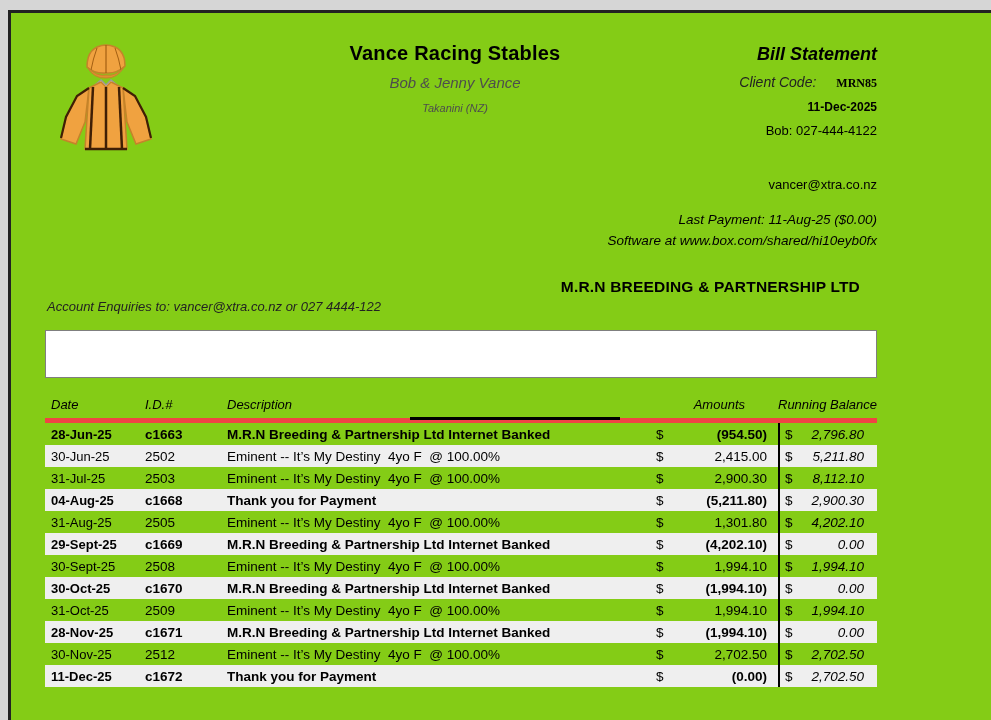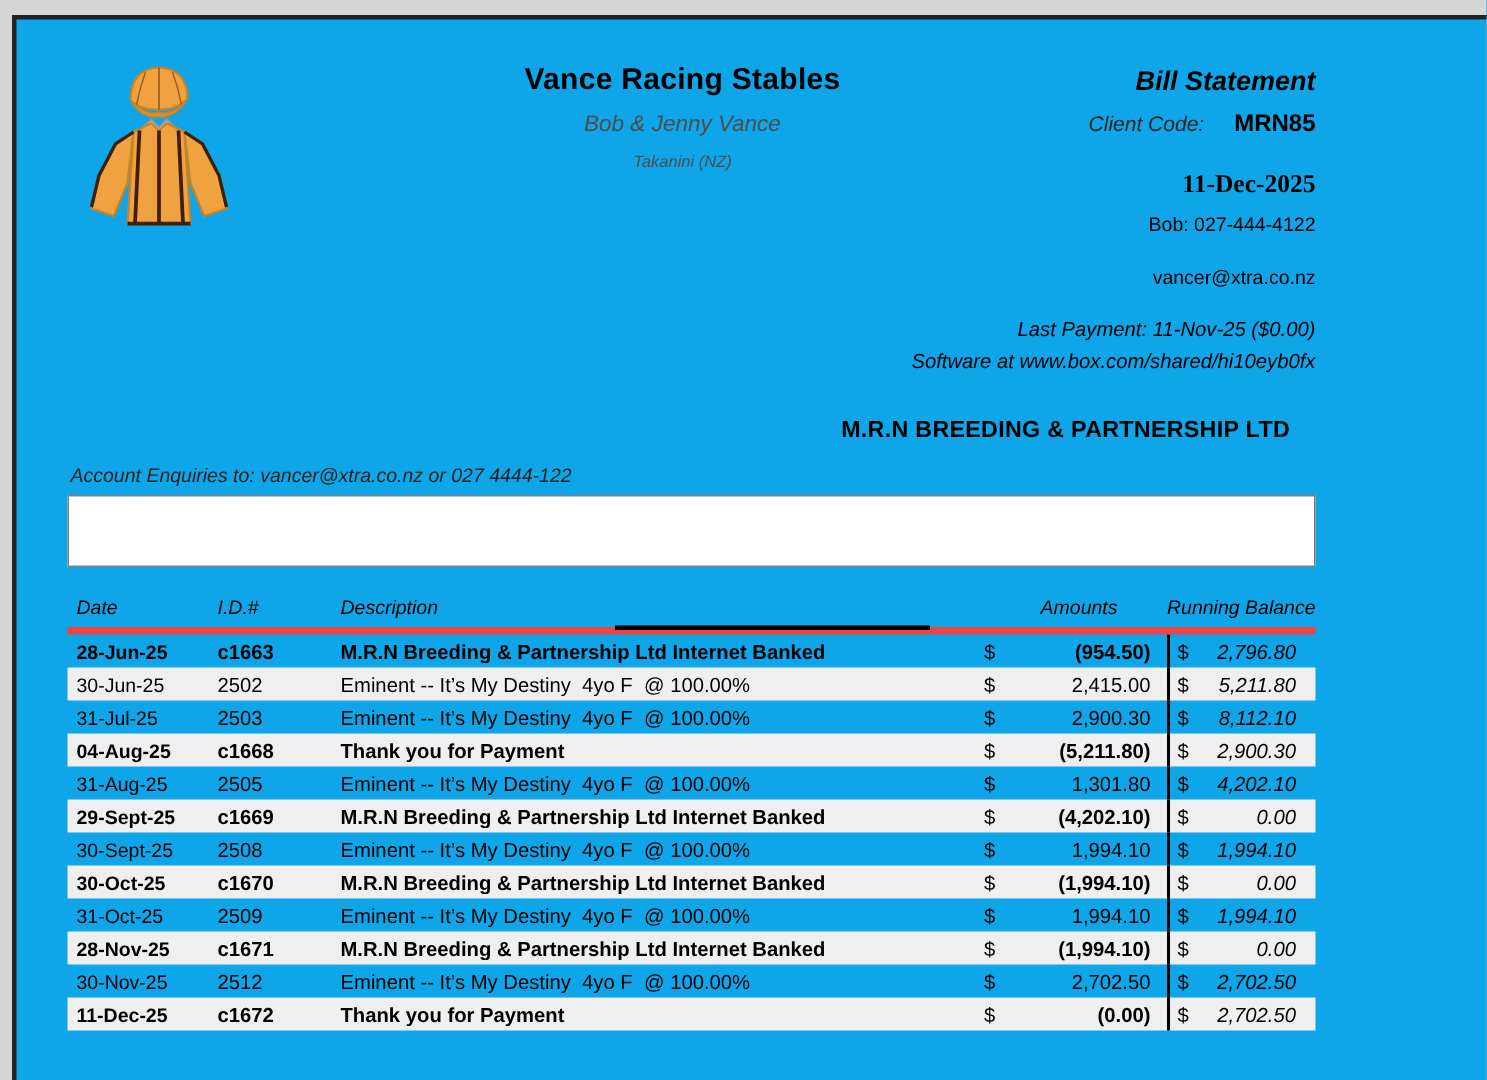--- a/index.html
+++ b/index.html
@@ -4,44 +4,44 @@
 <style>
   html,body{margin:0;padding:0;}
   body{
     width:991px;height:720px;position:relative;
     background:#d6d6d6;
     font-family:"Liberation Sans",sans-serif;
     color:#000;overflow:hidden;
   }
   .page{
     position:absolute;left:8px;top:10px;width:983px;height:710px;
-    background:#0ea5e9;box-sizing:border-box;
+    background:#84cc16;box-sizing:border-box;
     border-top:3px solid #222;border-left:3px solid #222;
     overflow:hidden;
   }
   
   .logo{position:absolute;left:44px;top:24px;width:100px;height:118px;}
   
   .center-head{position:absolute;left:244px;top:29px;width:400px;text-align:center;}
   .stable-title{font-size:20px;font-weight:bold;letter-spacing:.2px;}
   .stable-sub{font-size:15px;font-style:italic;color:#4d4d4d;margin-top:9px;}
   .stable-loc{font-size:11px;font-style:italic;color:#4d4d4d;margin-top:11px;}
   
   .right-head{position:absolute;right:114px;top:31px;text-align:right;}
   .bill-title{font-size:18px;font-weight:bold;font-style:italic;}
   .cc-line{display:flex;justify-content:flex-end;align-items:baseline;gap:20px;margin-top:9px;}
   .cc-label{font-size:14px;font-style:italic;color:#222;}
-  .cc-val{font-size:16px;font-weight:bold;}
-  .stmt-date{font-size:17px;font-weight:bold;font-family:Liberation Serif, serif;margin-top:21px;}
+  .cc-val{font-size:12px;font-weight:bold;font-family:Liberation Serif, serif;}
+  .stmt-date{font-size:12px;font-weight:bold;font-family:Liberation Sans, sans-serif;margin-top:9px;}
   .phone{font-size:13px;margin-top:9px;}
   .email-line{position:absolute;right:114px;top:164px;font-size:13px;}
   .pay-block{position:absolute;right:114px;top:196px;text-align:right;font-size:13.5px;font-style:italic;line-height:21px;}
   .client-name{position:absolute;right:131px;top:265px;font-size:15.5px;font-weight:bold;letter-spacing:.2px;}
   
-  .enquiries{position:absolute;left:36px;top:296px;font-size:13px;font-style:italic;color:#222;}
+  .enquiries{position:absolute;left:36px;top:286px;font-size:13px;font-style:italic;color:#222;}
   .incoming{position:absolute;right:114px;top:289px;display:flex;align-items:baseline;gap:30px;}
   .incoming .lbl{font-size:14.5px;font-style:italic;}
   .incoming .val{font-size:17px;font-weight:bold;}
   
   .comment-box{position:absolute;left:34px;top:317px;width:830px;height:46px;border:1px solid #7f7f7f;background:#fff;}
   
   .stable-table{position:absolute;left:34px;top:378px;width:832px;}
   .thead{
     position:relative;display:grid;
     grid-template-columns:90px 78px 437px 117px 11px 99px;
@@ -116,21 +116,21 @@
       <span class="cc-label">Client Code:</span>
       <span class="cc-val">MRN85</span>
     </div>
     <div class="stmt-date">11-Dec-2025</div>
     <div class="phone">Bob: 027-444-4122</div>
   </div>
 
   <div class="email-line">vancer@xtra.co.nz</div>
 
   <div class="pay-block">
-    <div>Last Payment: 11-Nov-25 ($0.00)</div>
+    <div>Last Payment: 11-Aug-25 ($0.00)</div>
     <div>Software at www.box.com/shared/hi10eyb0fx</div>
   </div>
 
   <div class="client-name">M.R.N BREEDING &amp; PARTNERSHIP LTD</div>
 
   <div class="enquiries">Account Enquiries to:  vancer@xtra.co.nz or 027 4444-122</div>
 
 
   <div class="comment-box"></div>
 

